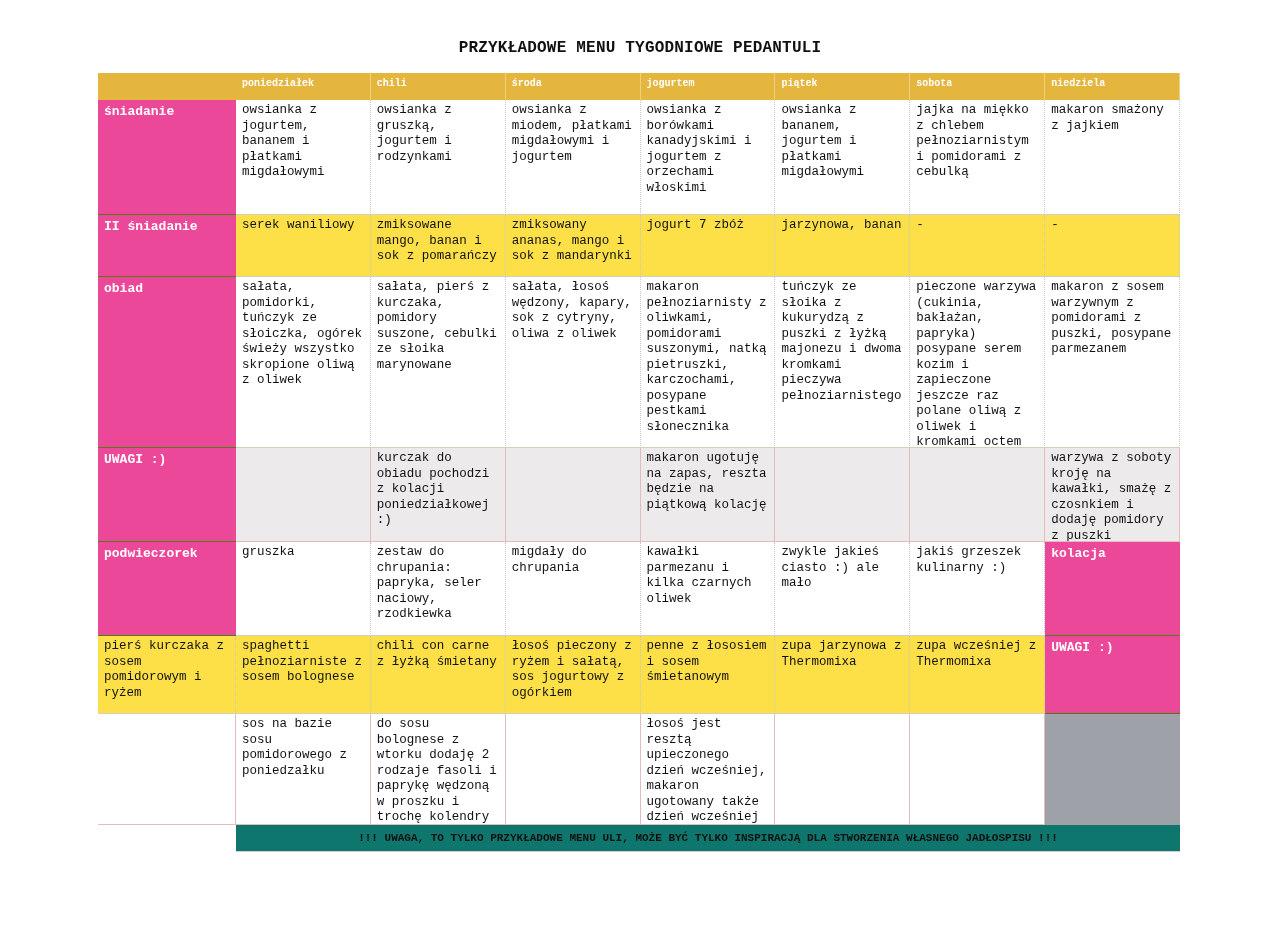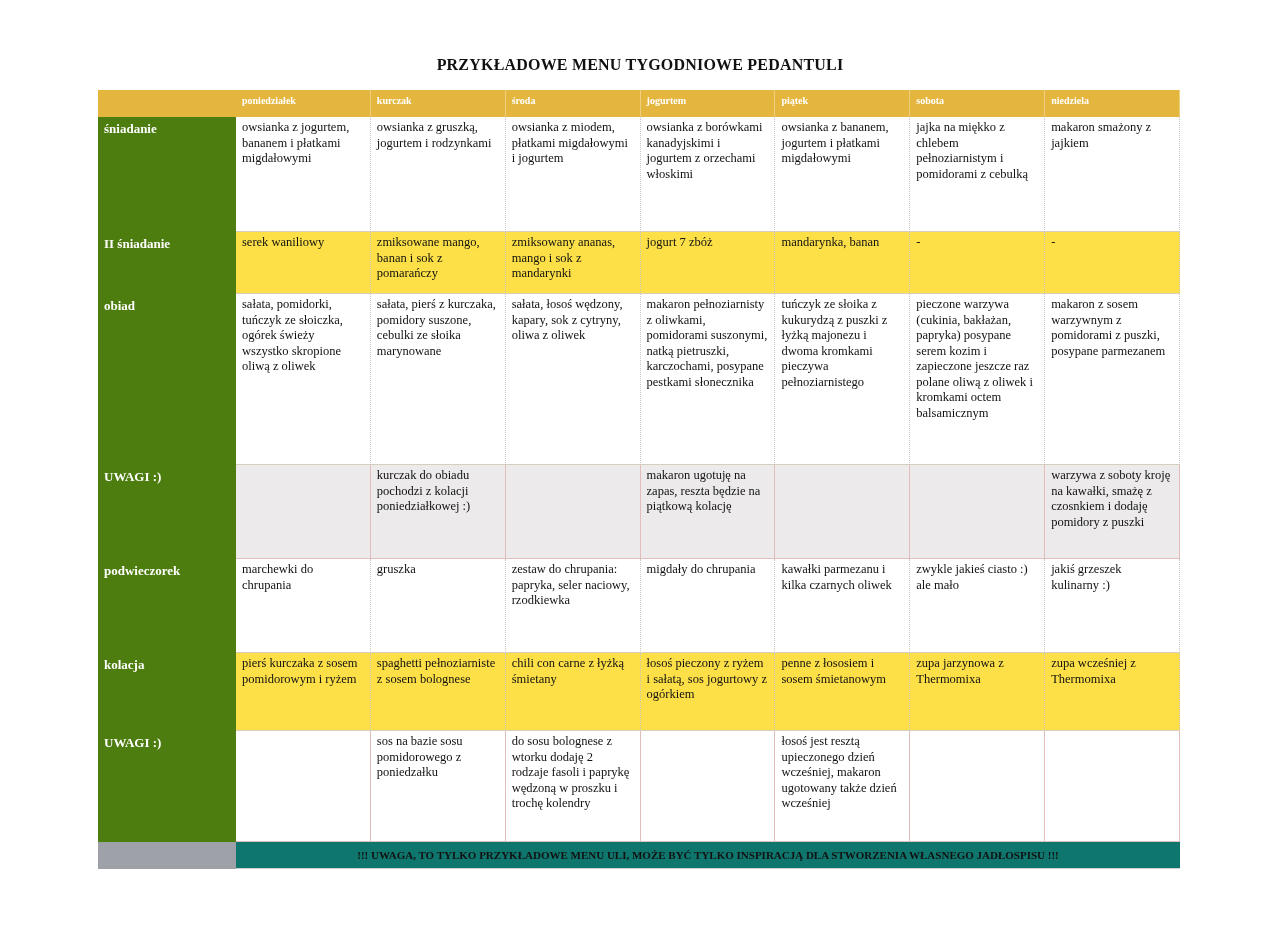--- a/index.html
+++ b/index.html
@@ -1,19 +1,19 @@
 <!DOCTYPE html>
 <html><head>
 <meta charset="utf-8">
 <style>
   html,body{margin:0;padding:0;background:#ffffff;}
   .page{
     width:1280px;height:928px;background:#ffffff;
-    font-family:Liberation Serif, serif;
-    box-sizing:border-box;padding-top:56px;overflow:hidden;
+    font-family:Liberation Mono, monospace;
+    box-sizing:border-box;padding-top:39px;overflow:hidden;
   }
   .page-title{
     text-align:center;font-size:16px;font-weight:bold;color:#111;
     margin:0 0 16px 0;letter-spacing:0.2px;
   }
   .menu-table{
     margin-left:98px;width:1082px;
     display:grid;
     grid-template-columns:138px repeat(7,1fr);
     grid-template-rows:27px 115px 62px 171px 94px 94px 78px 111px 27px;
@@ -22,21 +22,21 @@
   .corner-cell,.day-header{
     background:#E5B63E;
   }
   .day-header{
     color:#ffffff;font-weight:bold;font-size:10px;
     padding:5px 6px 0 6px;
     border-right:1px solid rgba(255,255,255,0.35);
     white-space:nowrap;overflow:hidden;
   }
   .label-cell{
-    background:#4d7c0f;color:#ffffff;font-weight:bold;font-size:13px;
+    background:#ec4899;color:#ffffff;font-weight:bold;font-size:13px;
     padding:4px 6px;border-bottom:1px solid #4d7c0f;
     box-sizing:border-box;
   }
   .cell{
     background:#ffffff;
     padding:3px 7px 3px 6px;line-height:1.24;
     border-right:1px dotted #c6c6c6;
     border-bottom:1px solid #d6cfbd;
     box-sizing:border-box;overflow:hidden;
   }
@@ -59,60 +59,59 @@
   }
 </style>
 </head>
 <body>
 
 <div class="page">
   <h1 class="page-title">PRZYKŁADOWE MENU TYGODNIOWE PEDANTULI</h1>
   <div class="menu-table" id="menu-table">
       <div class="corner-cell"></div>
       <div class="day-header">poniedziałek</div>
-      <div class="day-header">kurczak</div>
+      <div class="day-header">chili</div>
       <div class="day-header">środa</div>
       <div class="day-header">jogurtem</div>
       <div class="day-header">piątek</div>
       <div class="day-header">sobota</div>
       <div class="day-header">niedziela</div>
       <div class="label-cell">śniadanie</div>
       <div class="cell">owsianka z jogurtem, bananem i płatkami migdałowymi</div>
       <div class="cell">owsianka z gruszką, jogurtem i rodzynkami</div>
       <div class="cell">owsianka z miodem, płatkami migdałowymi i jogurtem</div>
       <div class="cell">owsianka z borówkami kanadyjskimi i jogurtem z orzechami włoskimi</div>
       <div class="cell">owsianka z bananem, jogurtem i płatkami migdałowymi</div>
       <div class="cell">jajka na miękko z chlebem pełnoziarnistym i pomidorami z cebulką</div>
       <div class="cell">makaron smażony z jajkiem</div>
       <div class="label-cell">II śniadanie</div>
       <div class="cell shaded">serek waniliowy</div>
       <div class="cell shaded">zmiksowane mango, banan i sok z pomarańczy</div>
       <div class="cell shaded">zmiksowany ananas, mango i sok z mandarynki</div>
       <div class="cell shaded">jogurt 7 zbóż</div>
-      <div class="cell shaded">mandarynka, banan</div>
+      <div class="cell shaded">jarzynowa, banan</div>
       <div class="cell shaded">-</div>
       <div class="cell shaded">-</div>
       <div class="label-cell">obiad</div>
       <div class="cell">sałata, pomidorki, tuńczyk ze słoiczka, ogórek świeży wszystko skropione oliwą z oliwek</div>
       <div class="cell">sałata, pierś z kurczaka, pomidory suszone, cebulki ze słoika marynowane</div>
       <div class="cell">sałata, łosoś wędzony, kapary, sok z cytryny, oliwa z oliwek</div>
       <div class="cell">makaron pełnoziarnisty z oliwkami, pomidorami suszonymi, natką pietruszki, karczochami, posypane pestkami słonecznika</div>
       <div class="cell">tuńczyk ze słoika z kukurydzą z puszki z łyżką majonezu i dwoma kromkami pieczywa pełnoziarnistego</div>
       <div class="cell">pieczone warzywa (cukinia, bakłażan, papryka) posypane serem kozim i zapieczone jeszcze raz polane oliwą z oliwek i kromkami octem balsamicznym</div>
       <div class="cell">makaron z sosem warzywnym z pomidorami z puszki, posypane parmezanem</div>
       <div class="label-cell">UWAGI :)</div>
       <div class="cell shaded uwagi"></div>
       <div class="cell shaded uwagi">kurczak do obiadu pochodzi z kolacji poniedziałkowej :)</div>
       <div class="cell shaded uwagi"></div>
       <div class="cell shaded uwagi">makaron ugotuję na zapas, reszta będzie na piątkową kolację</div>
       <div class="cell shaded uwagi"></div>
       <div class="cell shaded uwagi"></div>
       <div class="cell shaded uwagi">warzywa z soboty kroję na kawałki, smażę z czosnkiem i dodaję pomidory z puszki</div>
       <div class="label-cell">podwieczorek</div>
-      <div class="cell">marchewki do chrupania</div>
       <div class="cell">gruszka</div>
       <div class="cell">zestaw do chrupania: papryka, seler naciowy, rzodkiewka</div>
       <div class="cell">migdały do chrupania</div>
       <div class="cell">kawałki parmezanu i kilka czarnych oliwek</div>
       <div class="cell">zwykle jakieś ciasto :) ale mało</div>
       <div class="cell">jakiś grzeszek kulinarny :)</div>
       <div class="label-cell">kolacja</div>
       <div class="cell shaded">pierś kurczaka z sosem pomidorowym i ryżem</div>
       <div class="cell shaded">spaghetti pełnoziarniste z sosem bolognese</div>
       <div class="cell shaded">chili con carne z łyżką śmietany</div>

